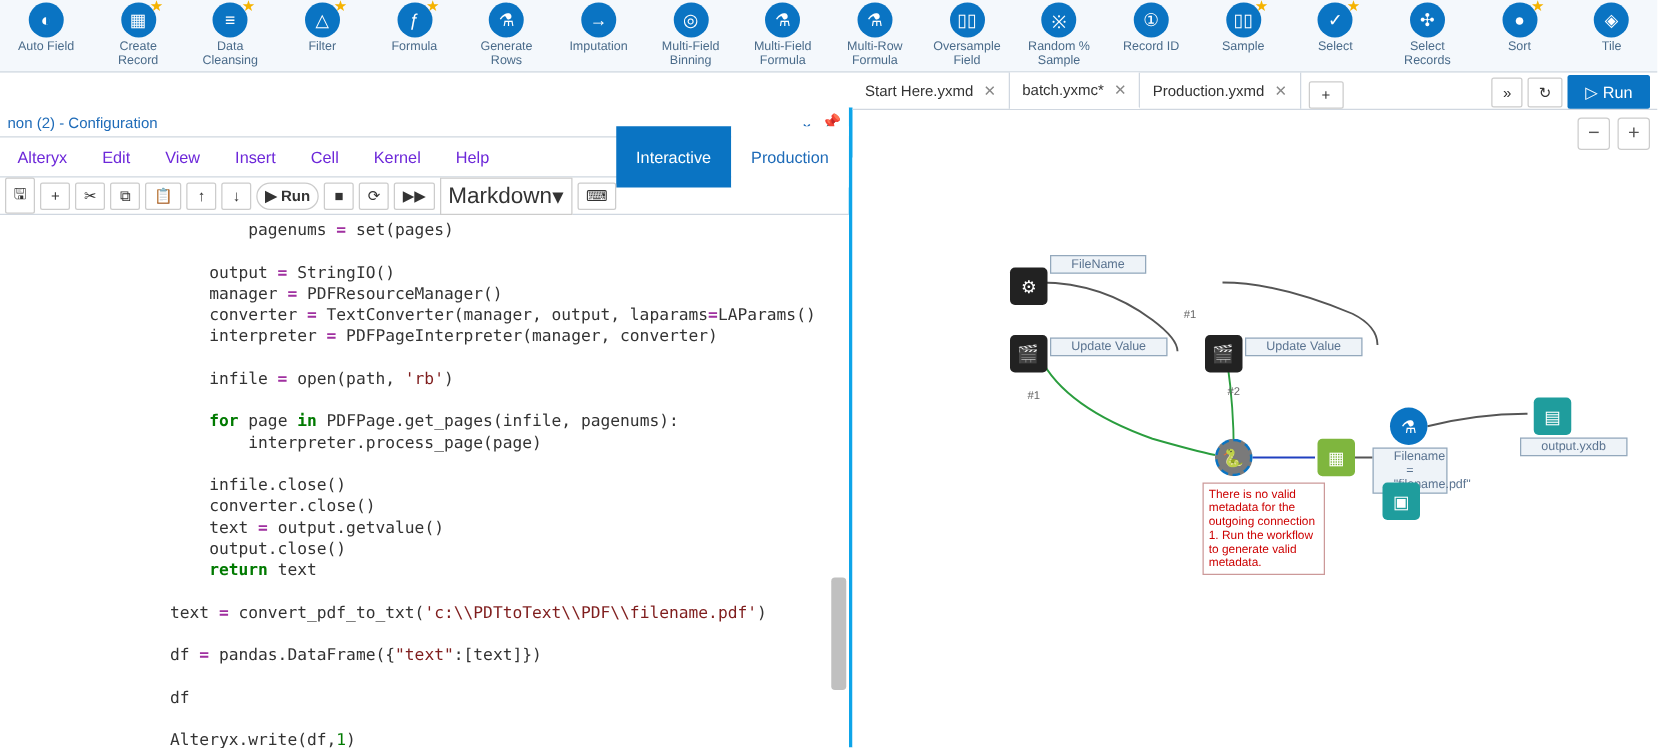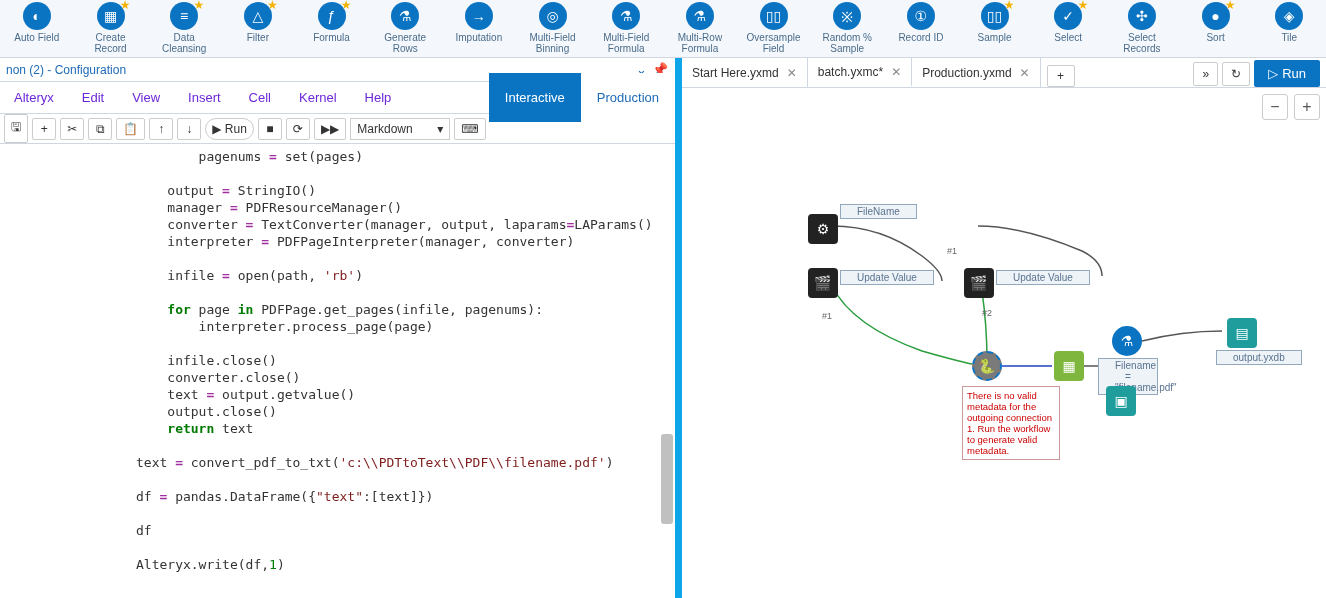--- a/index.html
+++ b/index.html
@@ -3,35 +3,35 @@
 <meta charset="utf-8">
 <style>
 * { box-sizing: border-box; margin: 0; padding: 0; }
 body { font-family: "Segoe UI", Arial, sans-serif; font-size: 12px; color: #333; background: #fff; width: 1326px; height: 598px; overflow: hidden; }
 .top-ribbon { display: flex; background: #f4f8fc; border-bottom: 1px solid #d0d7e0; height: 58px; }
 .ribbon-item { display: flex; flex-direction: column; align-items: center; justify-content: flex-start; padding: 2px 6px 0; cursor: pointer; position: relative; width: 75px; }
 .ribbon-icon { width: 28px; height: 28px; border-radius: 50%; background: #0a74c3; display: flex; align-items: center; justify-content: center; color: #fff; font-size: 14px; margin-bottom: 2px; position: relative; }
 .ribbon-icon.fav::after { content: "★"; position: absolute; top: -4px; right: -6px; color: #f5b301; font-size: 12px; }
 .ribbon-label { font-size: 10px; color: #4a6b8a; text-align: center; line-height: 11px; }
 .main { display: flex; height: 540px; }
-.left-pane { width: 682px; border-right: 7px solid #0ea5e9; display: flex; flex-direction: column; }
+.left-pane { width: 682px; border-right: 3px solid #0ea5e9; display: flex; flex-direction: column; margin-top: 28px; }
 .config-header { display: flex; align-items: center; justify-content: space-between; background: #fff; border-bottom: 1px solid #d0d7e0; height: 24px; padding: 0 6px; }
 .config-title { color: #1e6bb8; font-size: 12px; }
 .config-actions { display: flex; gap: 6px; }
 .config-actions span { color: #1e6bb8; cursor: pointer; font-size: 13px; }
 .jup-menubar { display: flex; align-items: center; border-bottom: 1px solid #d0d7e0; height: 32px; }
 .jup-menu { padding: 0 14px; color: #6d28d9; cursor: pointer; font-size: 13px; }
 .jup-mode { margin-left: auto; display: flex; }
 .jup-mode div { padding: 17px 16px; font-size: 13px; cursor: pointer; }
 .jup-mode .active { background: #0a74c3; color: #fff; }
 .jup-mode .inactive { color: #1e6bb8; background: #fff; }
 .jup-toolbar { display: flex; align-items: center; border-bottom: 1px solid #d0d7e0; height: 30px; padding: 0 4px; gap: 4px; }
 .tb-btn { border: 1px solid #ccc; background: #fff; padding: 3px 6px; font-size: 12px; cursor: pointer; border-radius: 2px; min-width: 24px; text-align: center; }
-.tb-btn.run { font-weight: normal; border-radius: 11px; }
-.tb-sel { border: 1px solid #ccc; padding: 3px 6px; font-size: 12px; min-width: 100px; background: #fff; display: flex; align-items: center; justify-content: space-between; }
+.tb-btn.run { font-weight: bold; border-radius: 11px; }
+.tb-sel { border: 1px solid #ccc; padding: 3px 6px; font-size: 18px; min-width: 100px; background: #fff; display: flex; align-items: center; justify-content: space-between; }
 .code-area { flex: 1; overflow: auto; background: #fff; padding: 4px 0 10px 0; font-family: Consolas, monospace; font-size: 13px; line-height: 17px; position: relative; }
 .code-content { padding-left: 136px; white-space: pre; }
 .kw { color: #007a00; font-weight: bold; }
 .str { color: #7f1d1d; }
 .num { color: #007a00; }
 .op { color: #a030a0; font-weight: bold; }
 .scrollbar-thumb { position: absolute; right: 2px; top: 290px; width: 12px; height: 90px; background: #c0c0c0; border-radius: 3px; }
 .right-pane { flex: 1; display: flex; flex-direction: column; }
 .tabs-row { display: flex; align-items: flex-end; border-bottom: 1px solid #d0d7e0; height: 30px; }
 .tab { display: flex; align-items: center; padding: 0 10px; height: 100%; border-right: 1px solid #d0d7e0; cursor: pointer; font-size: 12px; color: #333; gap: 8px; }

